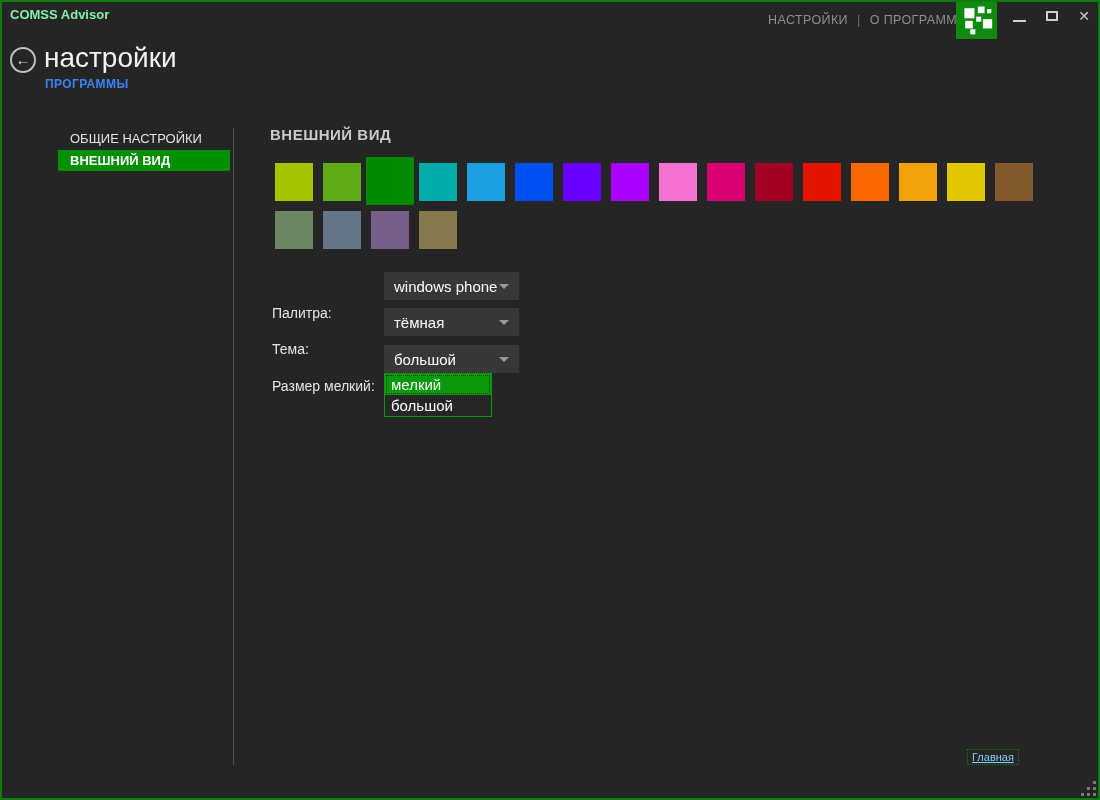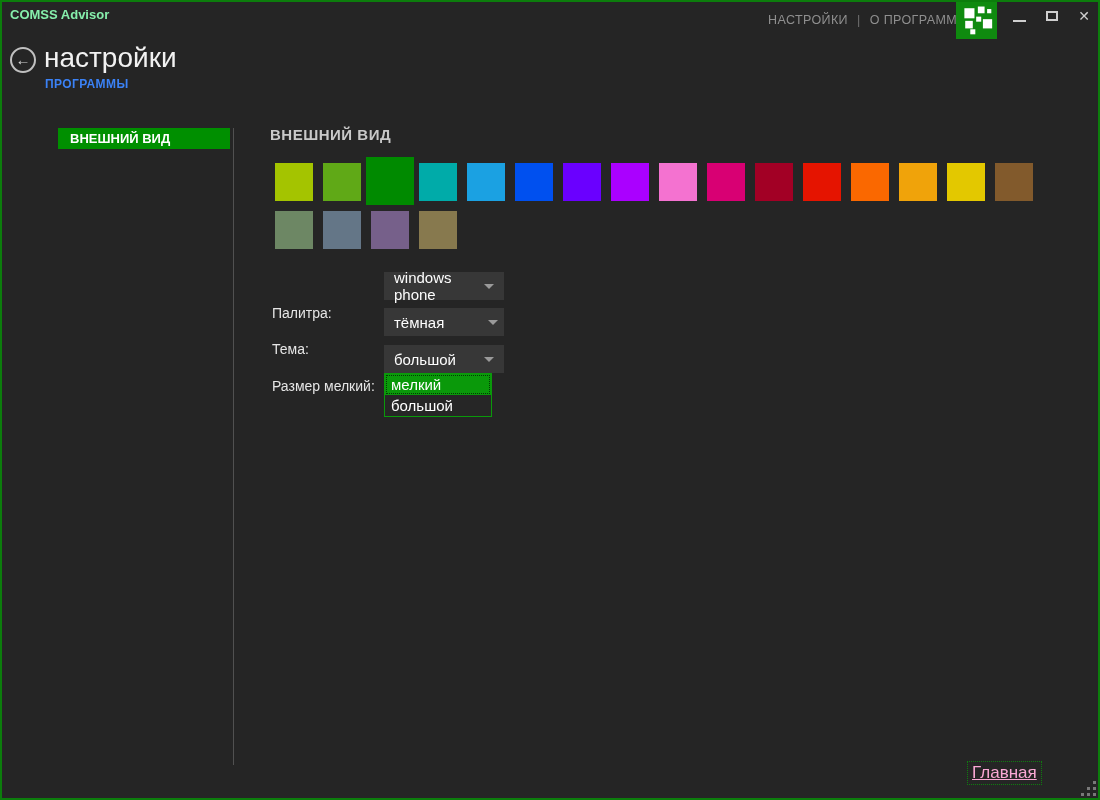--- a/index.html
+++ b/index.html
@@ -79,21 +79,21 @@
   }
   .palette { position:absolute; left:275px; top:157px; width:790px; height:100px; }
   .swatch { position:absolute; width:38px; height:38px; }
   .swatch.selected { width:48px; height:48px; }
   
   .field-label {
     position:absolute; left:272px;
     font-size:14px; color:#e5e5e5;margin-top:26px;
   }
   .dropdown {
-    position:absolute; left:384px; width:120px; height:28px;
+    position:absolute; left:384px; width:135px; height:28px;
     background:#373737; display:flex; align-items:center;
     padding:0 10px; cursor:default;
   }
   .dropdown .dd-value { font-size:15px; color:#fdfdfd; flex:1; }
   .dd-arrow {
     width:0; height:0;
     border-left:5px solid transparent; border-right:5px solid transparent;
     border-top:5px solid #9a9a9a;
   }
   .dropdown-list {
@@ -104,22 +104,22 @@
     height:21px; line-height:21px; padding-left:6px;
     font-size:15px; color:#fff; cursor:default;
   }
   .dd-option.highlighted {
     background:#0a990a;
     outline:1px dotted #033a03; outline-offset:-2px;
   }
   
   .home-link {
     position:absolute; left:967px; top:749px;
-    font-size:17px; color:#f9a8d4; text-decoration:underline;
-    border:1px dotted #0f7d0f; padding:1px 4px; cursor:pointer;margin-top:12px;
+    font-size:11px; color:#7dd3fc; text-decoration:underline;
+    border:1px dotted #0f7d0f; padding:1px 4px; cursor:pointer;
   }
   .resize-grip { position:absolute; right:3px; bottom:3px; }
 </style>
 </head>
 <body>
 
 <div class="window-frame"></div>
 
 <div class="app-title">COMSS Advisor</div>
 
@@ -151,20 +151,21 @@
     <span class="glyph-close">✕</span>
   </div>
 
 <div class="back-button">
   <span class="back-arrow">←</span>
 </div>
 <div class="page-title">настройки</div>
 <div class="page-subtitle">ПРОГРАММЫ</div>
 
 <div class="sidebar">
+  <div class="sidebar-item">ОБЩИЕ НАСТРОЙКИ</div>
   <div class="sidebar-item selected">ВНЕШНИЙ ВИД</div>
 </div>
 <div class="v-divider"></div>
 
 <div class="section-title">ВНЕШНИЙ ВИД</div>
 
 <div class="palette">
     <div class="swatch" style="left: 0px; top: 6px; background: rgb(164, 196, 0);"></div>
     <div class="swatch" style="left: 48px; top: 6px; background: rgb(96, 169, 23);"></div>
     <div class="swatch selected" style="left: 91px; top: 0px; background: rgb(0, 138, 0);"></div>

